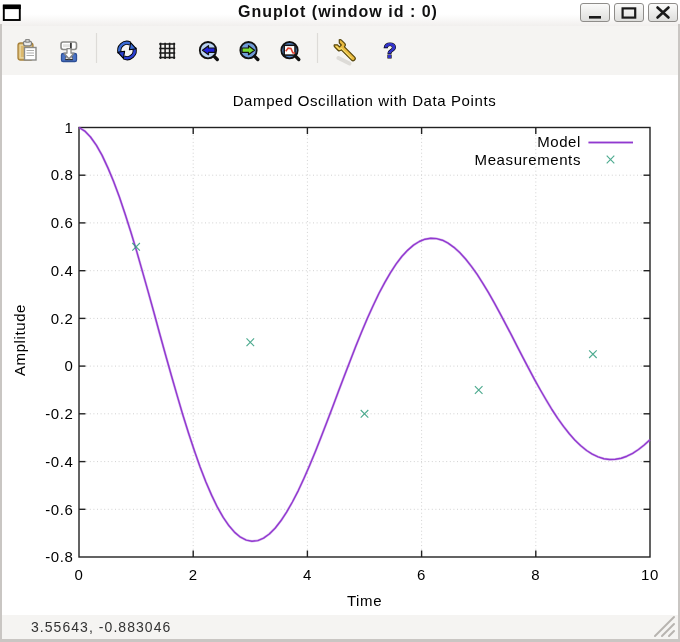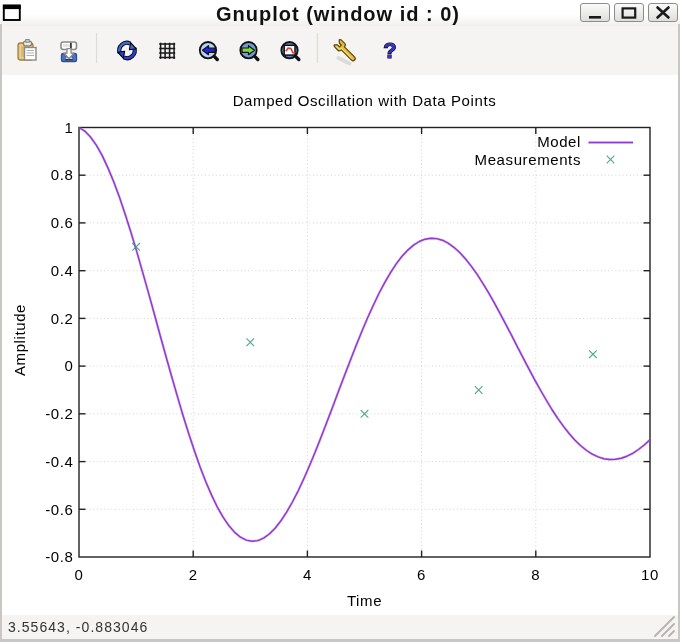--- a/index.html
+++ b/index.html
@@ -1,22 +1,22 @@
 <!DOCTYPE html>
 <html><head><meta charset="utf-8">
 <style>
 html,body{margin:0;padding:0}
 body{width:680px;height:642px;position:relative;overflow:hidden;background:#fff;font-family:"Liberation Sans",sans-serif}
 #frame{position:absolute;left:0;top:24px;width:680px;height:618px;box-sizing:border-box;border-left:2px solid #c9c6c3;border-right:2px solid #c9c6c3;border-bottom:3px solid #c9c6c3}
 #titlebar{position:absolute;left:0;top:0;width:680px;height:26px;background:linear-gradient(#ffffff 55%,#f1efed)}
-#title{position:absolute;left:0;top:3px;width:676px;text-align:center;font-size:20px;font-weight:bold;color:#111;letter-spacing:1.0px}
+#title{position:absolute;left:0;top:3px;width:676px;text-align:center;font-size:16px;font-weight:bold;color:#111;letter-spacing:1.0px}
 #toolbar{position:absolute;left:2px;top:26px;width:676px;height:49px;background:#f5f4f2}
 #canvas{position:absolute;left:2px;top:75px;width:676px;height:540px;background:#ffffff}
 #statusbar{position:absolute;left:2px;top:615px;width:676px;height:24px;background:#f5f4f2;font-size:14px;letter-spacing:1.05px;color:#333}
-#statustext{position:absolute;left:6px;top:4px}
+#statustext{position:absolute;left:29px;top:4px}
 .btn{position:absolute;top:3px;width:30px;height:19px;box-sizing:border-box;border:1px solid #8f8d8a;border-radius:3px;background:linear-gradient(#fbfbfa,#dededc)}
 svg{position:absolute;left:0;top:0}
 </style></head>
 <body>
 <div id="titlebar"></div>
 <div id="toolbar"></div>
 <div id="canvas"></div>
 <div id="statusbar">
     <span id="statustext">3.55643, -0.883046</span>
   </div>

